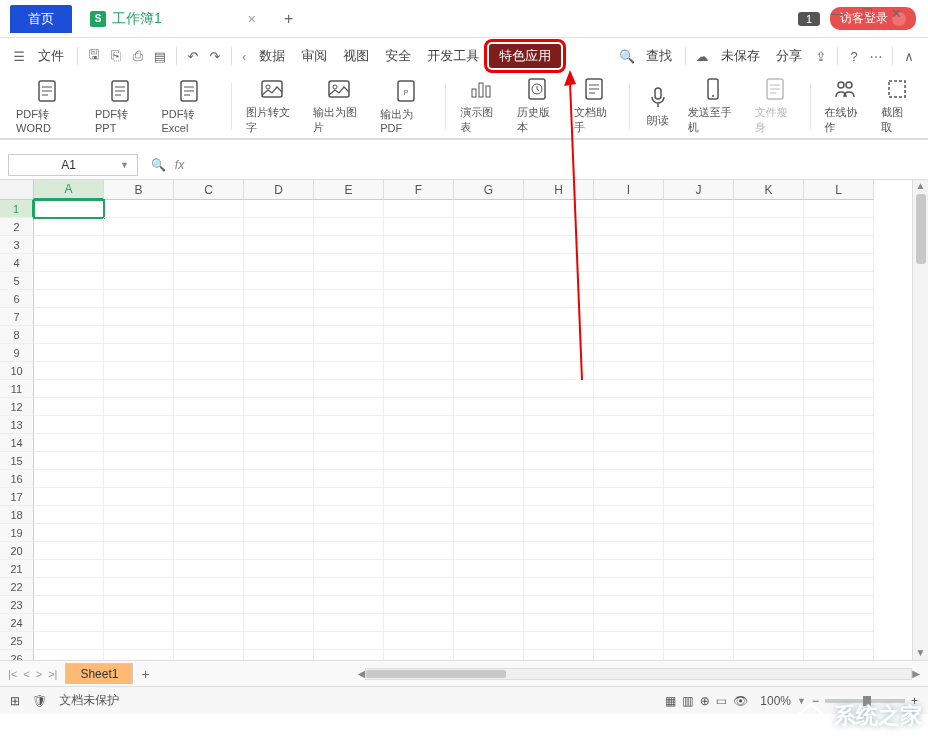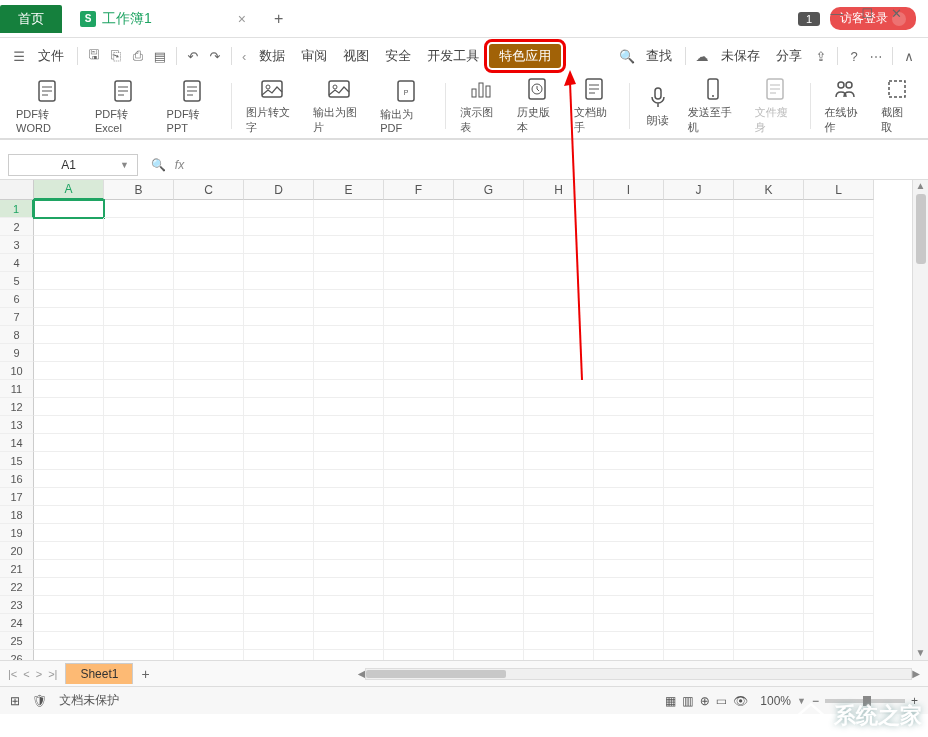--- a/index.html
+++ b/index.html
@@ -1,37 +1,37 @@
 <!DOCTYPE html>
 <html><head>
 <meta charset="utf-8">
 <style>
 * { margin: 0; padding: 0; box-sizing: border-box; font-family: "Microsoft YaHei", Arial, sans-serif; }
 body { width: 928px; height: 737px; background: #fff; overflow: hidden; font-size: 12px; color: #333; position: relative; }
 
 
 .titlebar { height: 38px; display: flex; align-items: center; background: #fff; border-bottom: 1px solid #e0e0e0; }
-.tab-home { background: #15803d; color: #fff; height: 28px; display: flex; align-items: center; padding: 0 18px; font-size: 13px; border-radius: 2px 2px 0 0; }
+.tab-home { background: #1d4ed8; color: #fff; height: 28px; display: flex; align-items: center; padding: 0 18px; margin-left: 10px; font-size: 13px; border-radius: 2px 2px 0 0; }
 .tab-doc { display: flex; align-items: center; height: 28px; padding: 0 12px; margin-left: 6px; gap: 6px; }
 .tab-doc .doc-icon { width: 16px; height: 16px; background: #1fa463; color: #fff; display: flex; align-items: center; justify-content: center; font-size: 10px; font-weight: bold; border-radius: 2px; }
 .tab-doc .doc-name { color: #1fa463; font-size: 14px; }
 .tab-doc .close { margin-left: 80px; font-size: 14px; color: #999; }
 .tab-add { margin-left: 16px; font-size: 16px; color: #666; }
 .spacer { flex: 1; }
 .badge1 { background: #555; color: #fff; padding: 1px 8px; border-radius: 3px; font-size: 11px; margin-right: 10px; }
 .login-btn { background: #e94f4f; color: #fff; padding: 3px 10px; border-radius: 10px; font-size: 12px; margin-right: 12px; display: flex; align-items: center; gap: 4px; }
 .login-btn .avatar { width: 14px; height: 14px; background: #fff3; border-radius: 50%; }
 .win-ctrl { display: flex; gap: 18px; margin-right: 14px; color: #666; font-size: 13px; }
 
 
 .menubar { height: 36px; display: flex; align-items: center; background: #fff; padding: 0 10px; gap: 4px; font-size: 13px; color: #444; flex-wrap: nowrap; }
 .menubar .ico { width: 18px; height: 18px; color: #666; display: inline-flex; align-items: center; justify-content: center; }
 .menubar .sep-small { width: 1px; height: 18px; background: #ddd; margin: 0 3px; }
 .menu-item { padding: 0 6px; cursor: default; white-space: nowrap; }
-.menu-item.special { background: #a16207; color: #fff; padding: 3px 10px; border-radius: 3px; outline: 3px solid #e00; outline-offset: 2px; }
+.menu-item.special { background: #7f1d1d; color: #fff; padding: 3px 10px; border-radius: 3px; outline: 3px solid #e00; outline-offset: 2px; }
 .arr-prev { color: #999; padding: 0 3px; }
 
 
 .ribbon { height: 66px; display: flex; align-items: center; padding: 0 8px; border-bottom: 2px solid #ddd; gap: 0; }
 .rib-btn { display: flex; flex-direction: column; align-items: center; justify-content: center; padding: 0 8px; gap: 4px; color: #555; font-size: 11px; }
 .rib-btn.disabled { color: #bbb; }
 .rib-btn .rib-ico { width: 28px; height: 24px; display: flex; align-items: center; justify-content: center; }
 .rib-sep { width: 1px; height: 46px; background: #e5e5e5; margin: 0 6px; }
 
 
@@ -150,30 +150,30 @@
       </div>
       <span>PDF转WORD</span>
     </div>
     <div class="rib-btn">
       <div class="rib-ico">
         <svg width="28" height="24" viewBox="0 0 28 24">
           <rect x="6" y="2" width="16" height="20" rx="2" fill="none" stroke="currentColor" stroke-width="1.5"></rect>
           <path d="M9 8h10M9 12h10M9 16h6" stroke="currentColor" stroke-width="1.2"></path>
         </svg>
       </div>
-      <span>PDF转Excel</span>
+      <span>PDF转PPT</span>
     </div>
     <div class="rib-btn">
       <div class="rib-ico">
         <svg width="28" height="24" viewBox="0 0 28 24">
           <rect x="6" y="2" width="16" height="20" rx="2" fill="none" stroke="currentColor" stroke-width="1.5"></rect>
           <path d="M9 8h10M9 12h10M9 16h6" stroke="currentColor" stroke-width="1.2"></path>
         </svg>
       </div>
-      <span>PDF转PPT</span>
+      <span>PDF转Excel</span>
     </div>
     <div class="rib-sep"></div>
     <div class="rib-btn">
       <div class="rib-ico">
         <svg width="28" height="24" viewBox="0 0 28 24">
           <rect x="4" y="4" width="20" height="16" rx="2" fill="none" stroke="currentColor" stroke-width="1.5"></rect>
           <circle cx="10" cy="10" r="2" fill="none" stroke="currentColor"></circle>
           <path d="M4 18l6-5 4 3 5-6 5 5" fill="none" stroke="currentColor" stroke-width="1.2"></path>
         </svg>
       </div>

